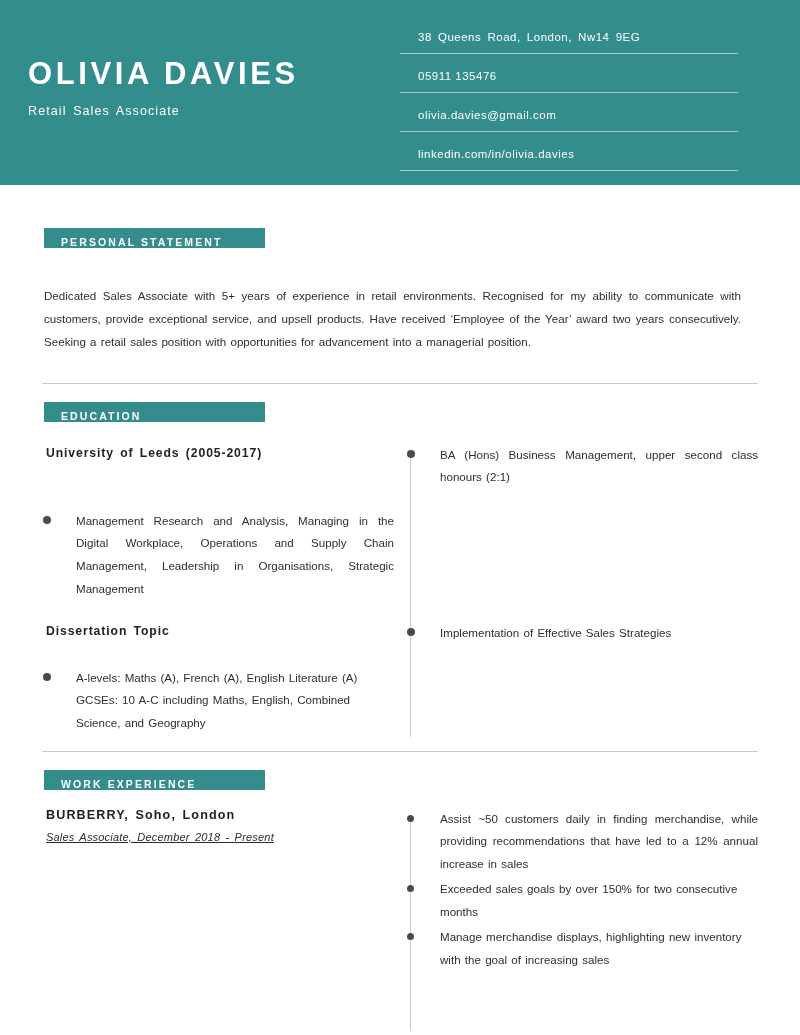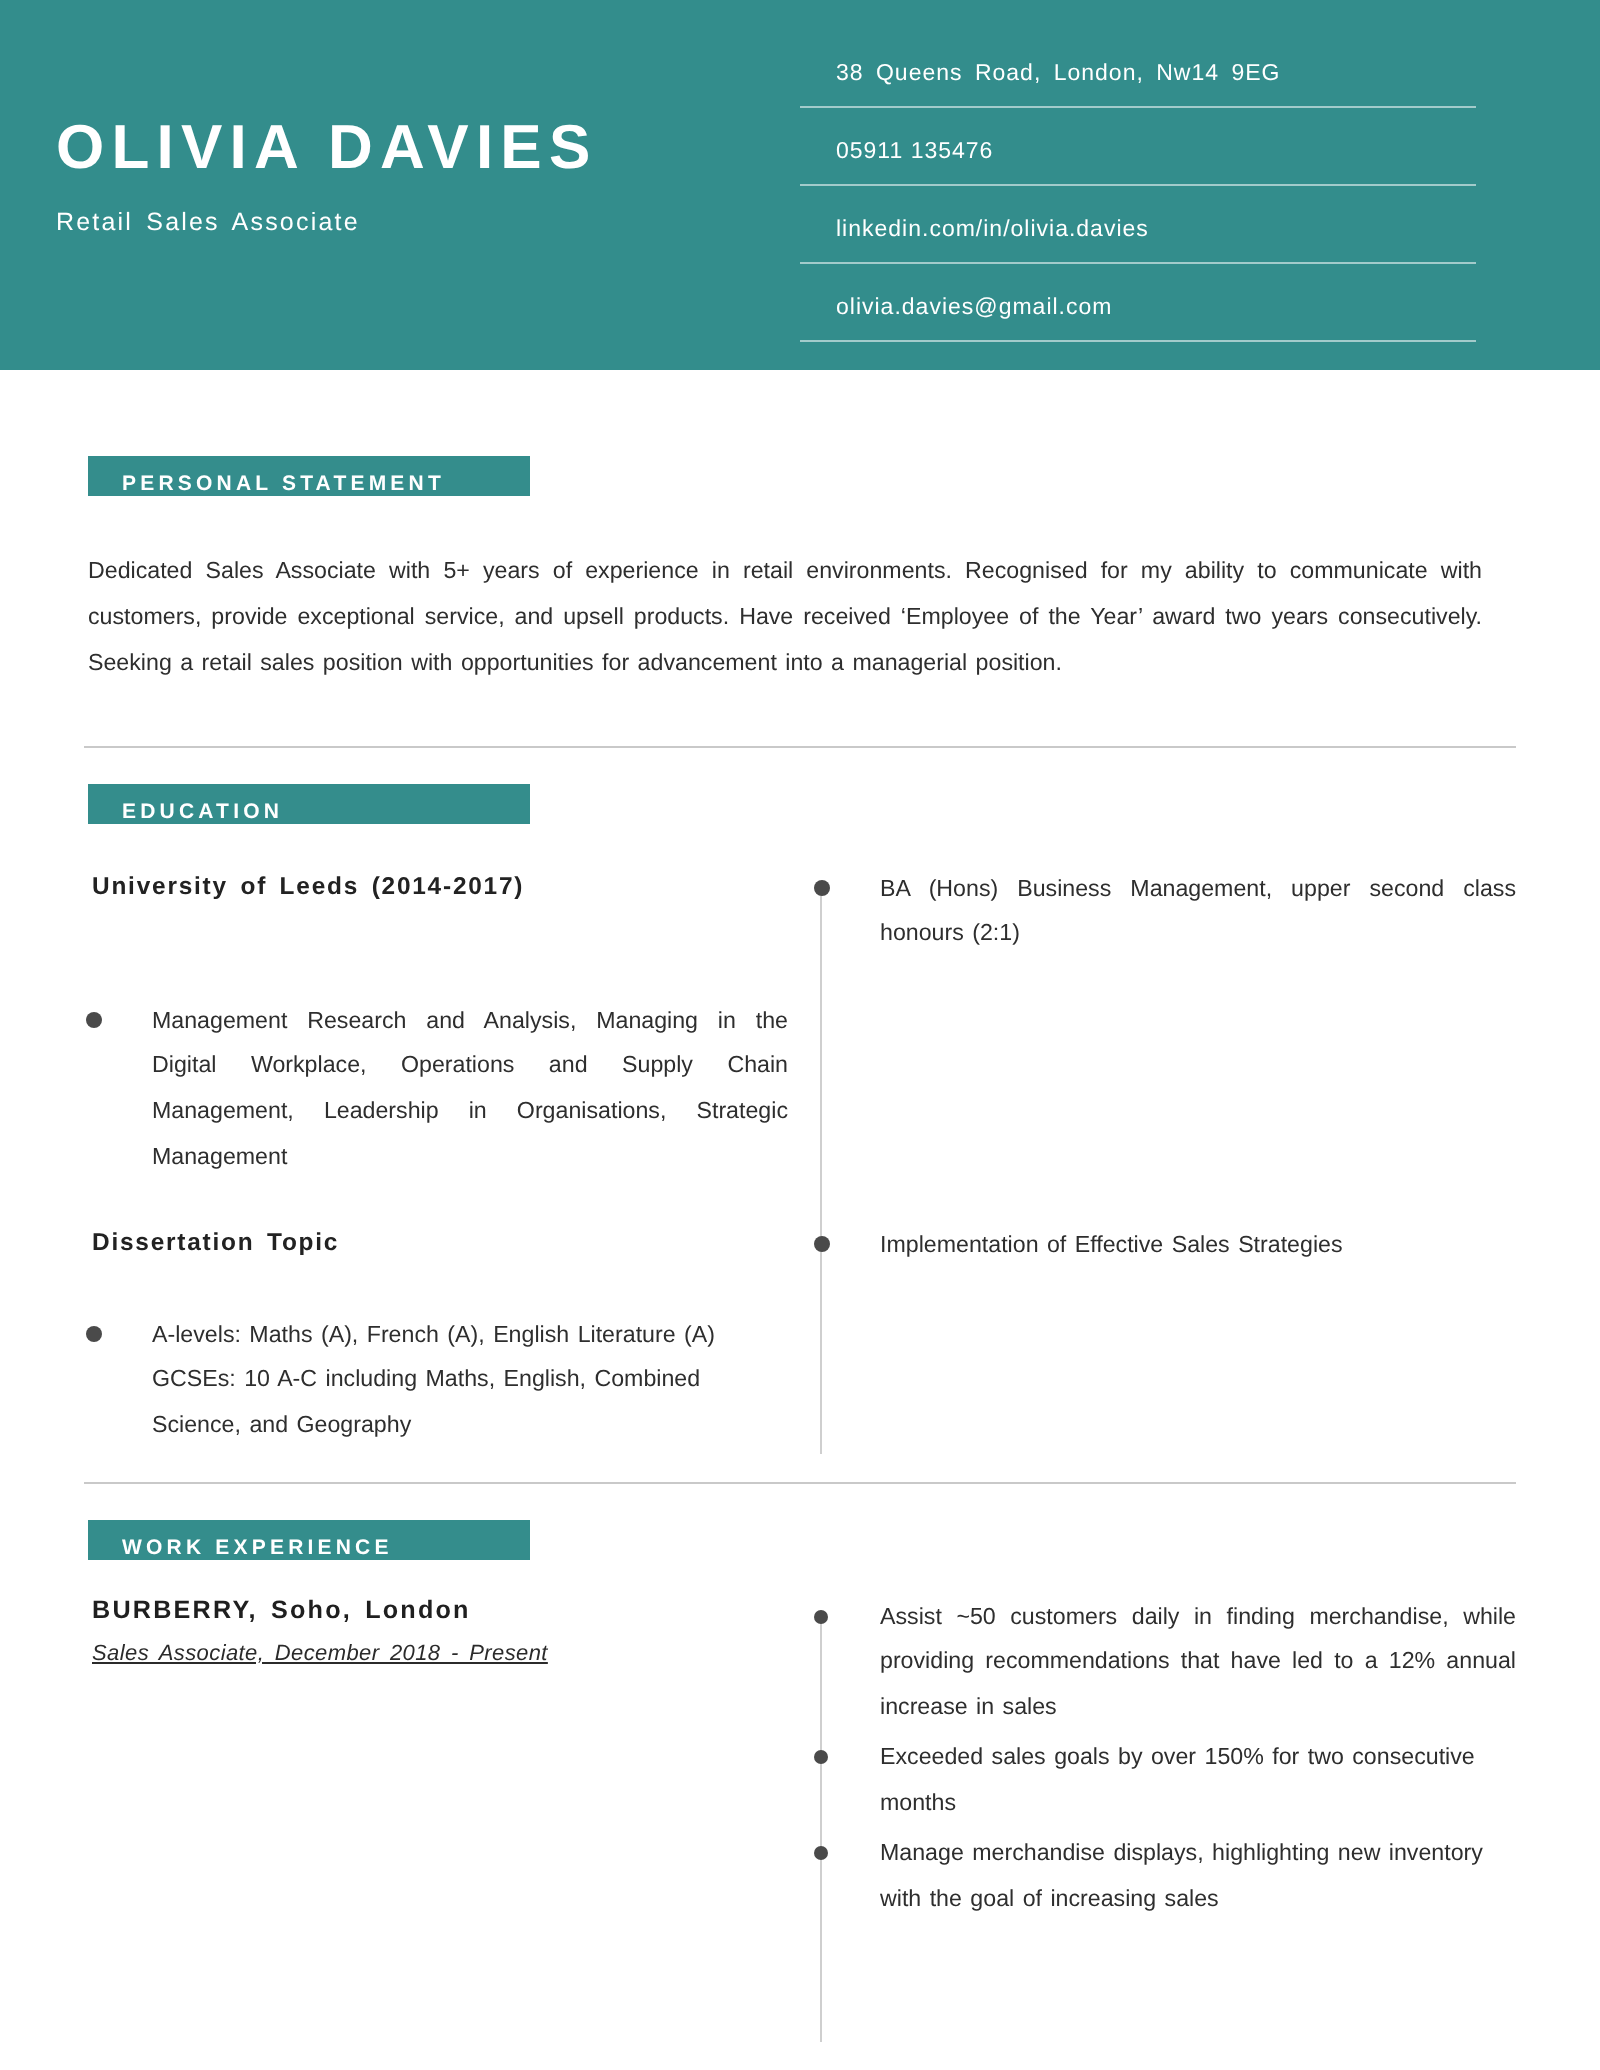--- a/index.html
+++ b/index.html
@@ -92,21 +92,21 @@
     background: #348d8c;
     color: #ffffff;
     font-size: 10.5px;
     font-weight: bold;
     letter-spacing: 2.1px;
     padding-left: 17px;
     box-sizing: border-box;
     white-space: nowrap;
   }
 
-  .summary-wrap { margin-top: 26px; }
+  .summary-wrap { margin-top: 36px; }
   .summary-text {
     font-size: 11.6px;
     line-height: 2.0;
     color: #2e2e2e;
     text-align: justify;
     width: 697px;
     word-spacing: 1px;
   }
 
   .rule {
@@ -218,24 +218,24 @@
     </div>
 
     <div class="contact-block">
       <div class="contact-row address">
         <span class="contact-text">38 Queens Road, London, Nw14 9EG</span>
       </div>
       <div class="contact-row">
         <span class="contact-text">05911 135476</span>
       </div>
       <div class="contact-row">
+        <span class="contact-text">olivia.davies@gmail.com</span>
+      </div>
+      <div class="contact-row">
         <span class="contact-text">linkedin.com/in/olivia.davies</span>
-      </div>
-      <div class="contact-row">
-        <span class="contact-text">olivia.davies@gmail.com</span>
       </div>
     </div>
   </div>
 </div>
 
 <div class="sheet">
 
   <div class="section" style="padding-top:43px;">
     <div class="badge">PERSONAL STATEMENT</div>
     <div class="summary-wrap">
@@ -248,21 +248,21 @@
   <div style="height:18px;"></div>
 
   <div class="section">
     <div class="badge">EDUCATION</div>
 
     <div class="tl" style="margin-top:22px;">
       <div class="tl-line"></div>
 
       <div class="tl-row" style="min-height:66px;">
         <div class="tl-left">
-          <div class="org-name">University of Leeds (2014-2017)</div>
+          <div class="org-name">University of Leeds (2005-2017)</div>
         </div>
         <div class="tl-right">
           <span class="tl-dot"></span>
           <div class="detail-text">BA (Hons) Business Management, upper second class honours (2:1)</div>
         </div>
       </div>
 
       <div class="tl-row" style="min-height:112px;">
         <div class="tl-right">
           <span class="tl-dot"></span>

